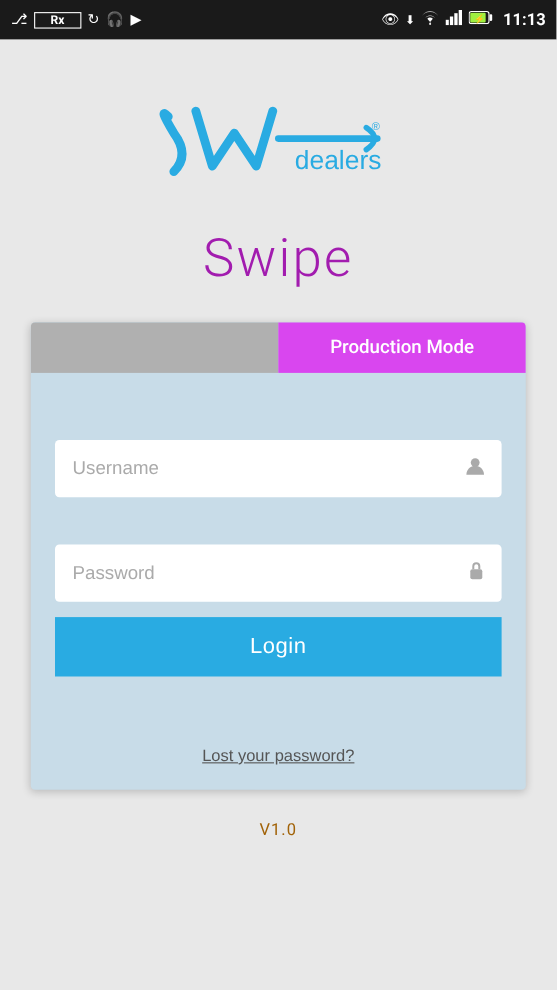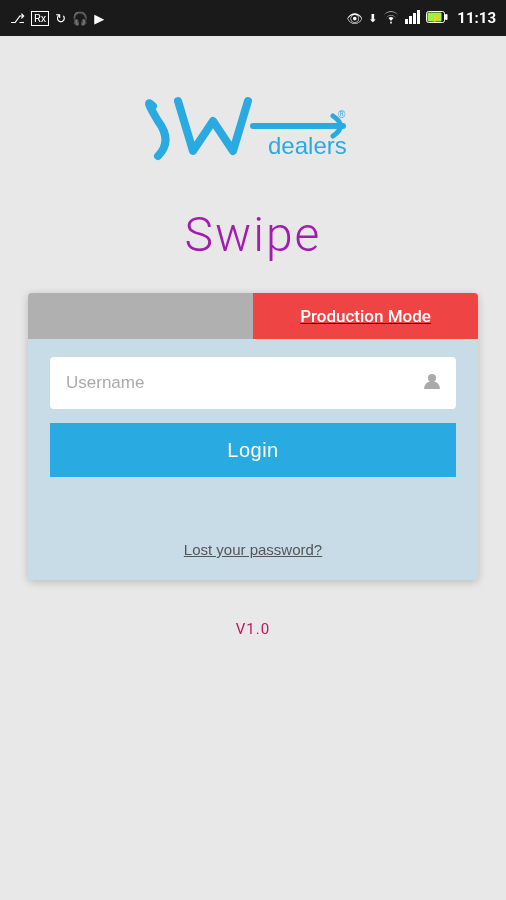--- a/index.html
+++ b/index.html
@@ -98,41 +98,41 @@
       height: 46px;
     }
 
     .mode-bar-left {
       flex: 1;
       background: #b0b0b0;
     }
 
     .mode-bar-right {
       flex: 1;
-      background: #ef4444;
+      background: #d946ef;
       display: flex;
       align-items: center;
       justify-content: center;
-      text-decoration: underline;
     }
 
     .mode-label {
       color: white;
       font-size: 17px;
       font-weight: 500;
     }
 
     
     .form-area {
       padding: 18px 22px 22px;
     }
 
     .input-wrapper {
       position: relative;
       margin-bottom: 14px;
+      margin-top: 43px;
     }
 
     .input-wrapper input {
       width: 100%;
       height: 52px;
       background: white;
       border: none;
       border-radius: 4px;
       padding: 0 50px 0 16px;
       font-size: 17px;
@@ -176,35 +176,35 @@
       text-decoration: underline;
       cursor: pointer;
       background: none;
       border: none;
       width: 100%;
       margin-top: 48px;
     }
 
     
     .version-text {
-      margin-top: 40px;
-      color: #be185d;
+      margin-top: 27px;
+      color: #a16207;
       font-size: 15px;
       letter-spacing: 1px;
     }
   </style>
 </head>
 <body>
 
 <div class="status-bar">
   <div class="status-left">
 
     <span class="status-icon">⎇</span>
 
-    <span class="status-icon" style="font-size:11px; border:1px solid white; padding:0 2px;">Rx</span>
+    <span class="status-icon" style="font-size:11px; border:1px solid white; padding:0 14px;font-weight:bold;">Rx</span>
 
     <span class="status-icon">↻</span>
 
     <span class="status-icon">🎧</span>
 
     <span class="status-icon">▶</span>
   </div>
   <div class="status-right">
 
     <span class="status-icon">👁</span>
@@ -281,20 +281,29 @@
         <input type="text" placeholder="Username" style="">
         <span class="input-icon">
           <svg width="20" height="20" viewBox="0 0 20 20" fill="#aaa">
             <circle cx="10" cy="7" r="4"></circle>
             <path d="M2 18c0-4.4 3.6-8 8-8s8 3.6 8 8" fill="#aaa"></path>
           </svg>
         </span>
       </div>
 
       
+      <div class="input-wrapper">
+        <input type="password" placeholder="Password" style="">
+        <span class="input-icon">
+          <svg width="18" height="20" viewBox="0 0 18 22" fill="#aaa">
+            <rect x="3" y="10" width="12" height="10" rx="2"></rect>
+            <path d="M6 10V7a3 3 0 016 0v3" stroke="#aaa" stroke-width="2" fill="none"></path>
+          </svg>
+        </span>
+      </div>
 
       
       <button class="login-btn">Login</button>
 
       
       <button class="forgot-password">Lost your password?</button>
 
     </div>
   </div>
 

